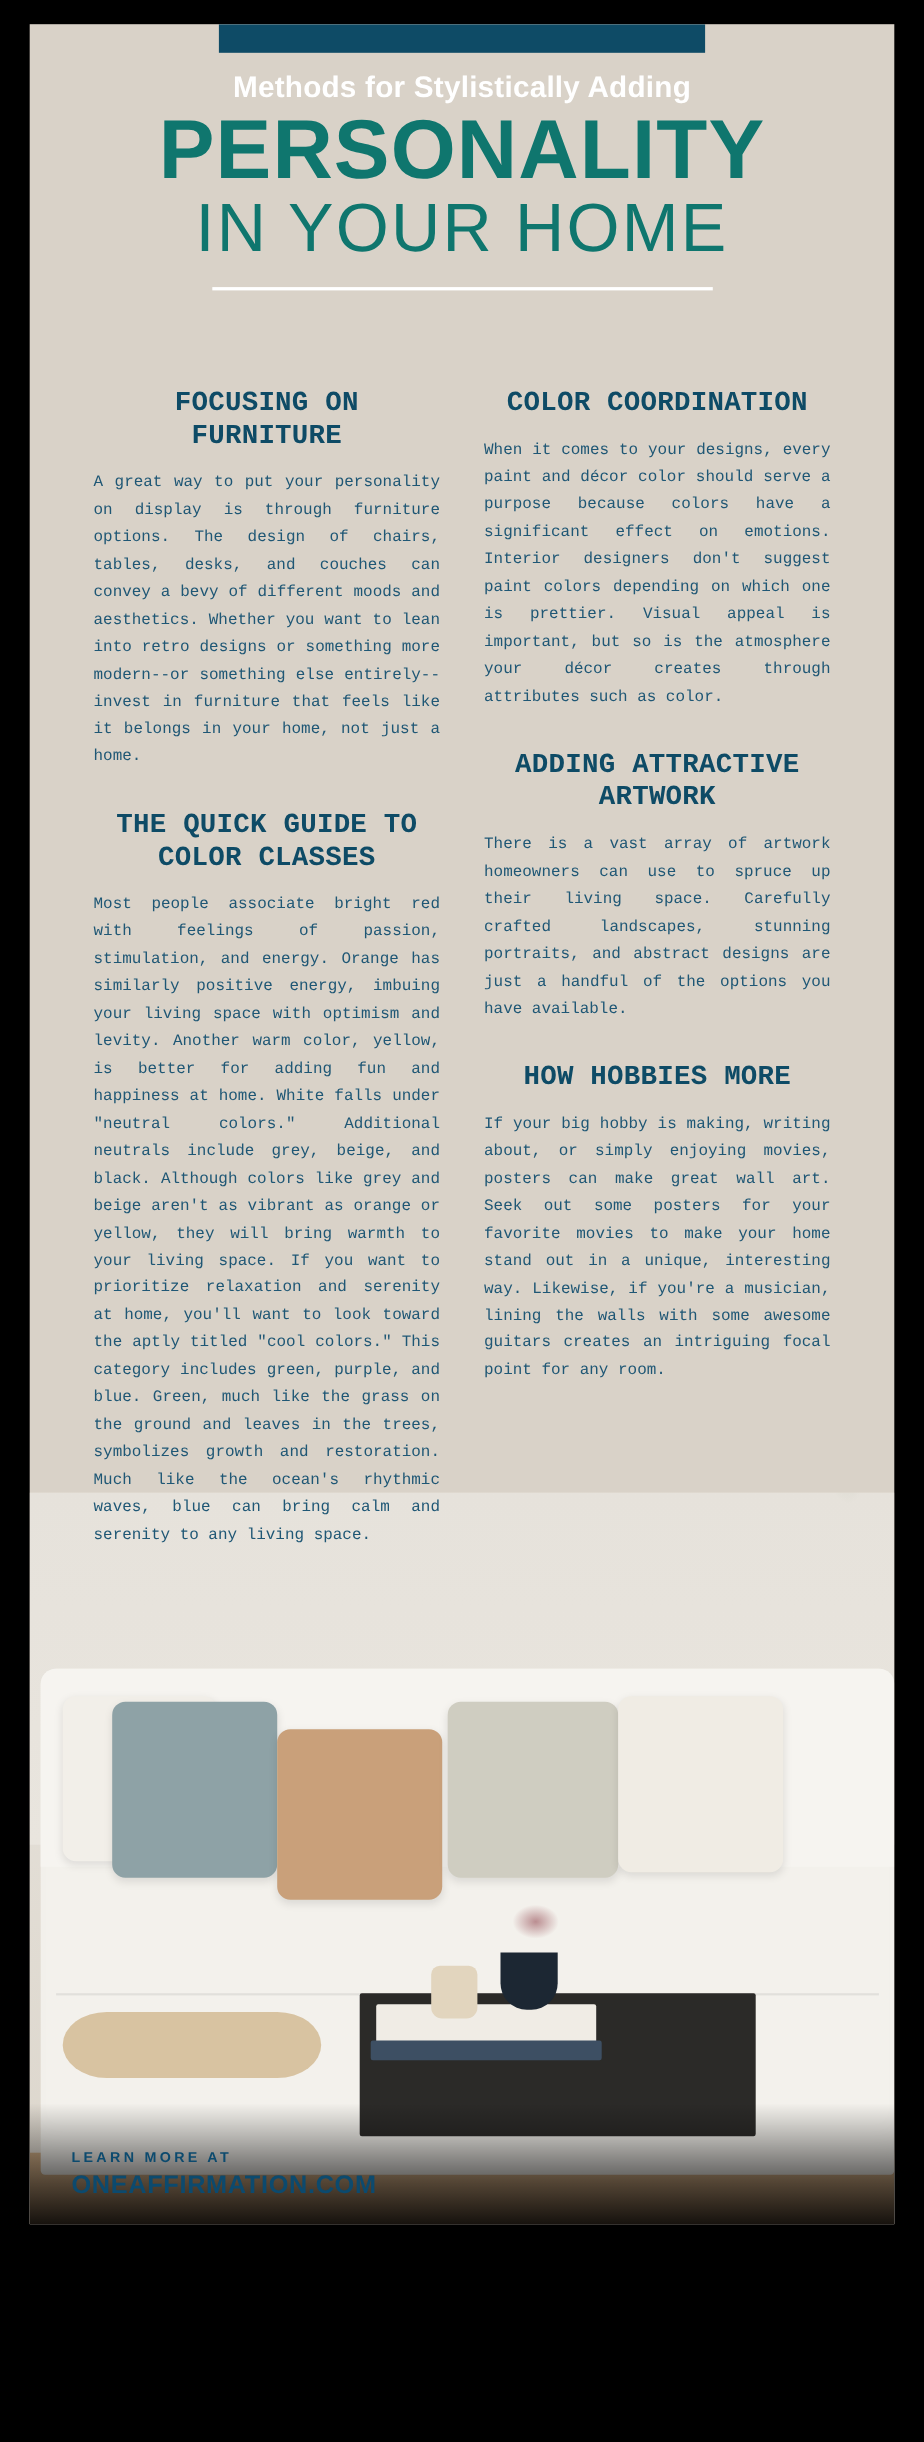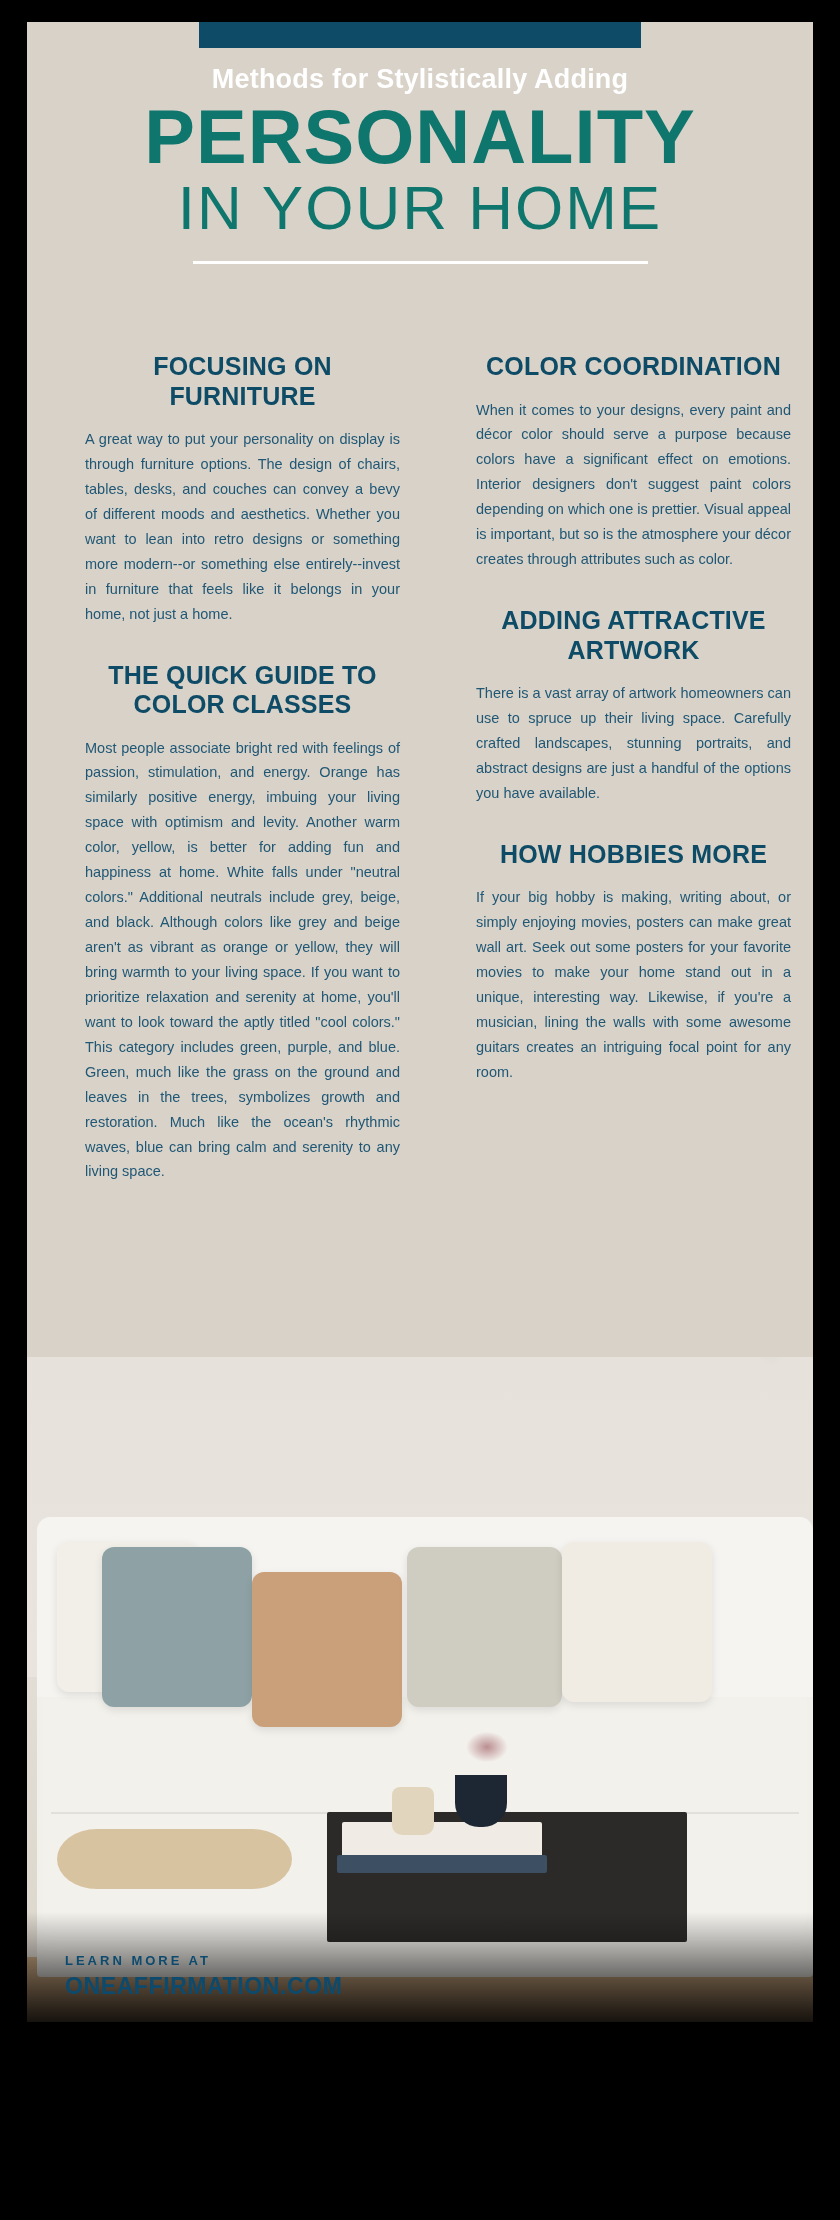--- a/index.html
+++ b/index.html
@@ -181,23 +181,23 @@
     position: absolute;
     top: 330px;
     left: 0;
     width: 786px;
   }
   .col {
     position: absolute;
     width: 315px;
   }
   .col-left { left: 58px; }
-  .col-right { left: 413px; margin-left: 36px; }
-
-  .sec { margin-bottom: 34px; }
+  .col-right { left: 413px; }
+
+  .sec { margin-bottom: 34px; font-family: Liberation Mono, monospace; }
   .sec h2 {
     color: #0e4b66;
     font-size: 25px;
     font-weight: bold;
     line-height: 1.18;
     text-align: center;
     margin: 0 0 16px 0;
     letter-spacing: 0.2px;
   }
   .sec p {

